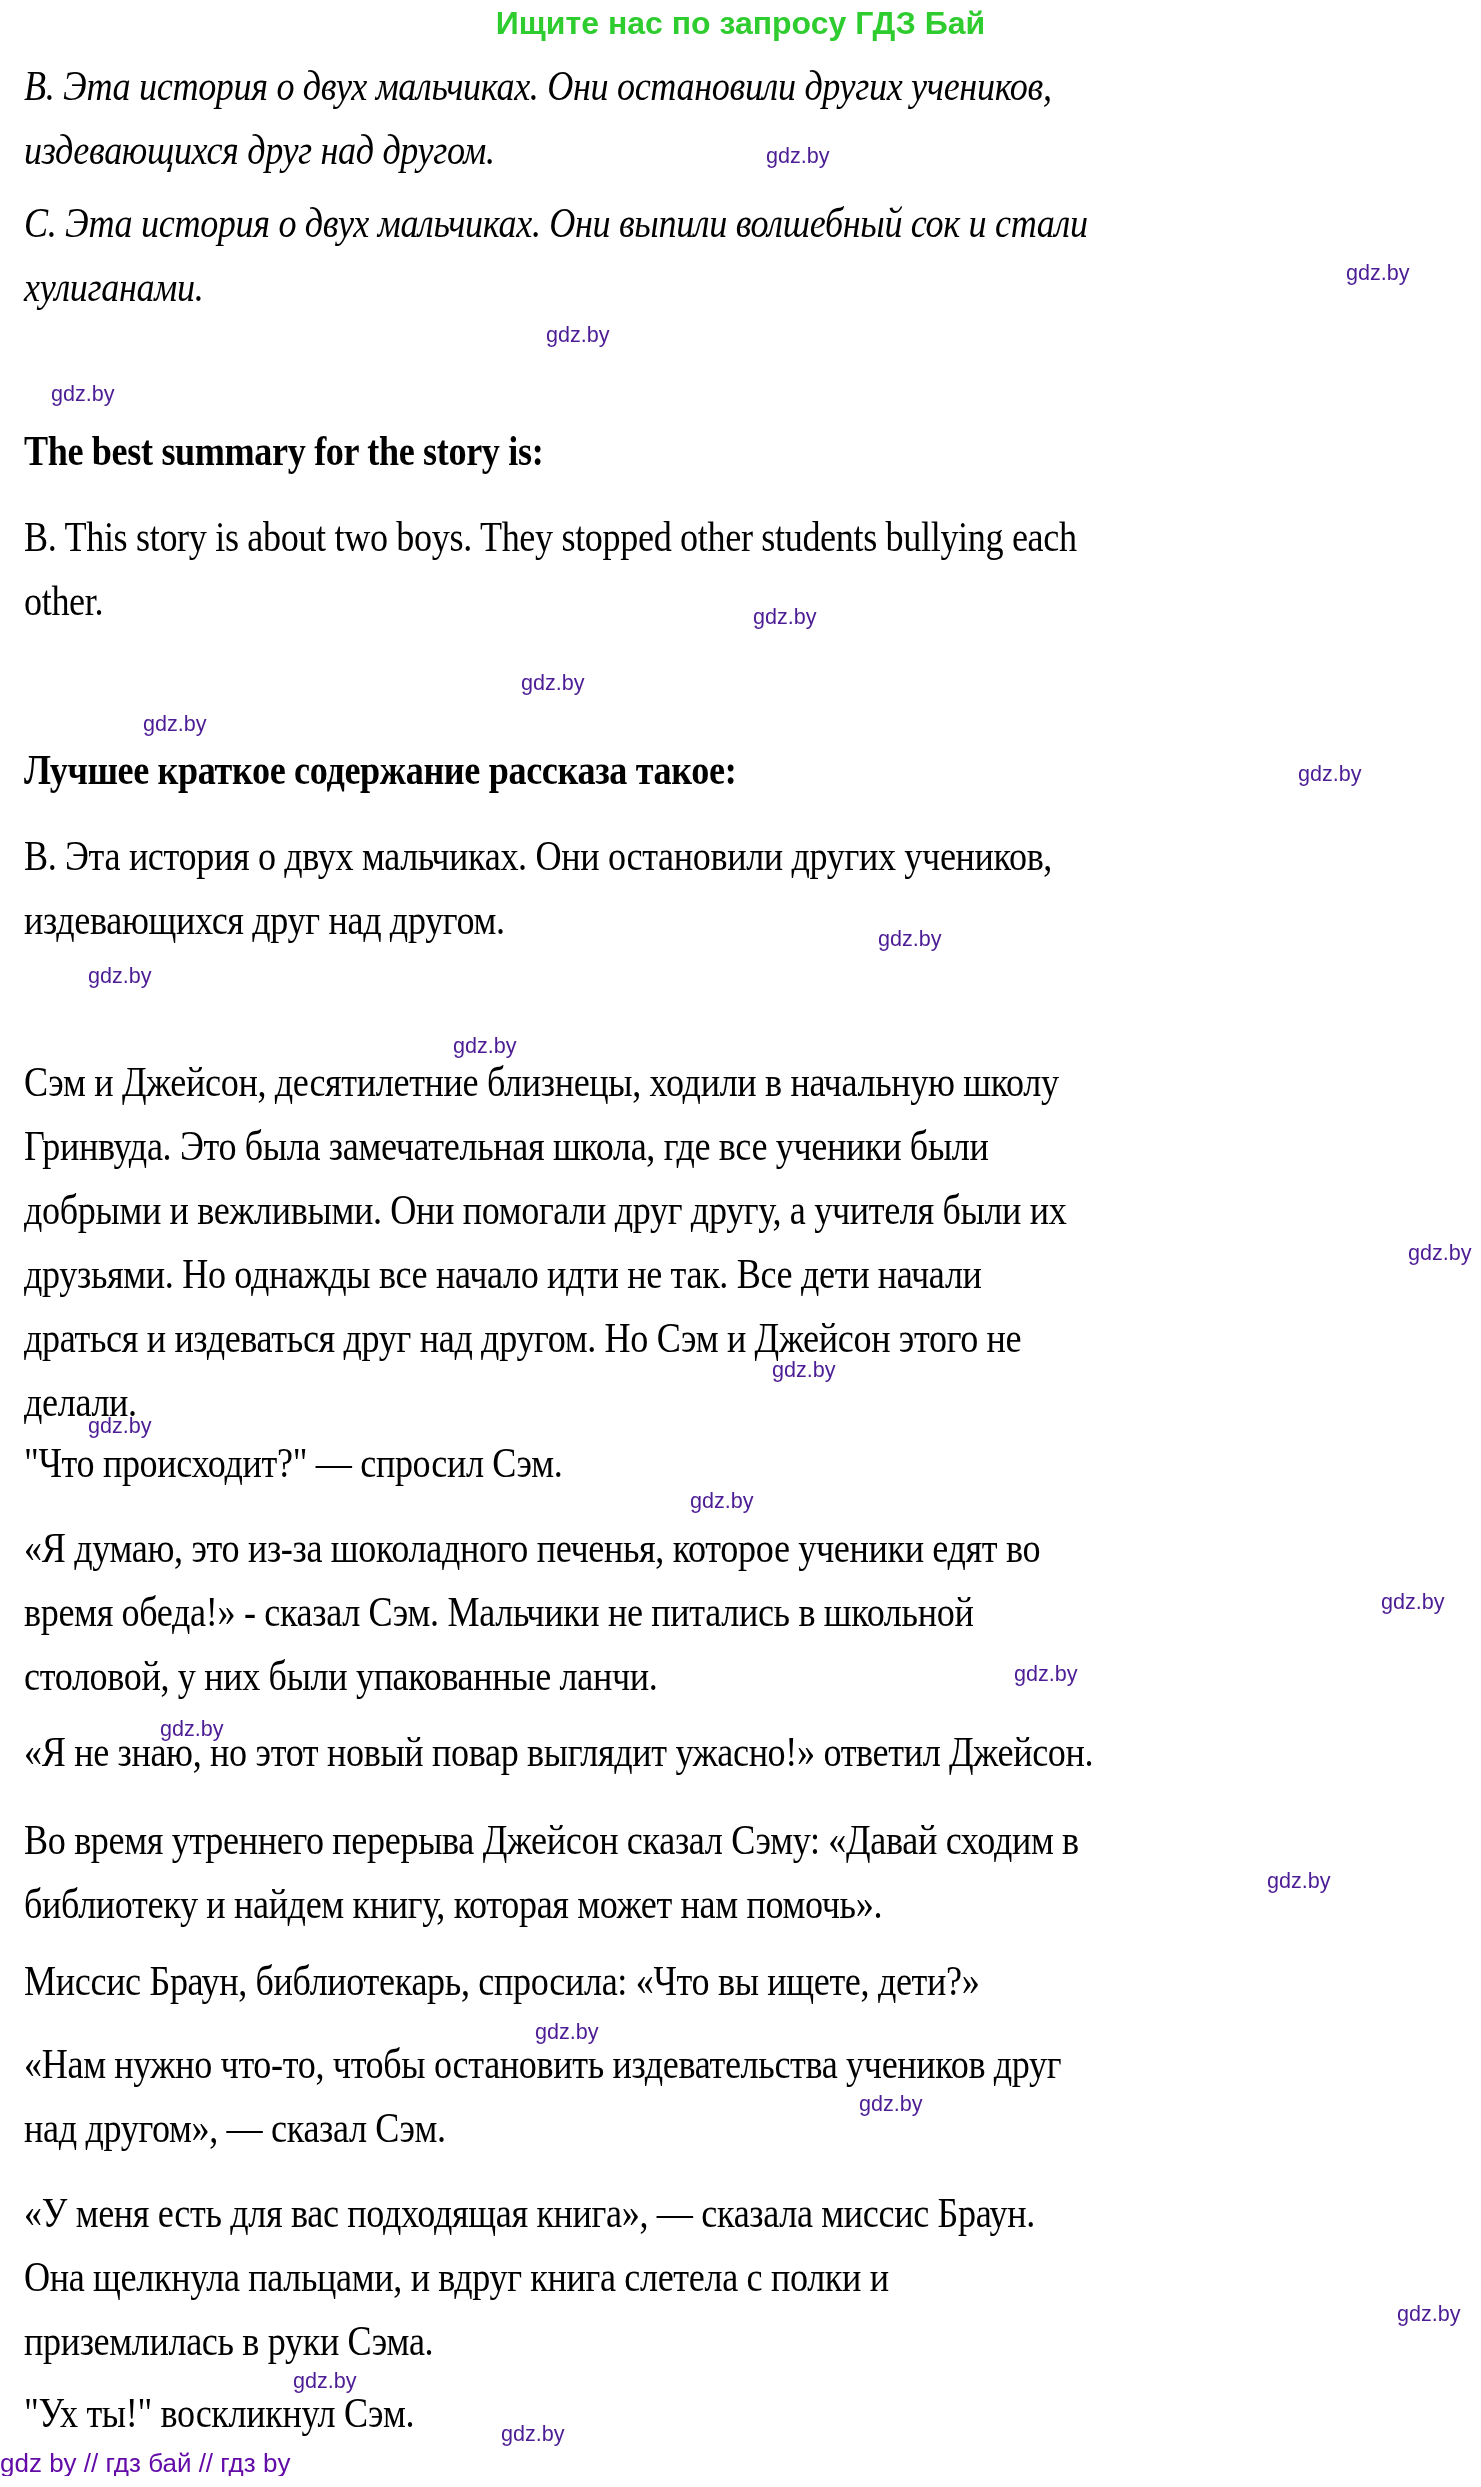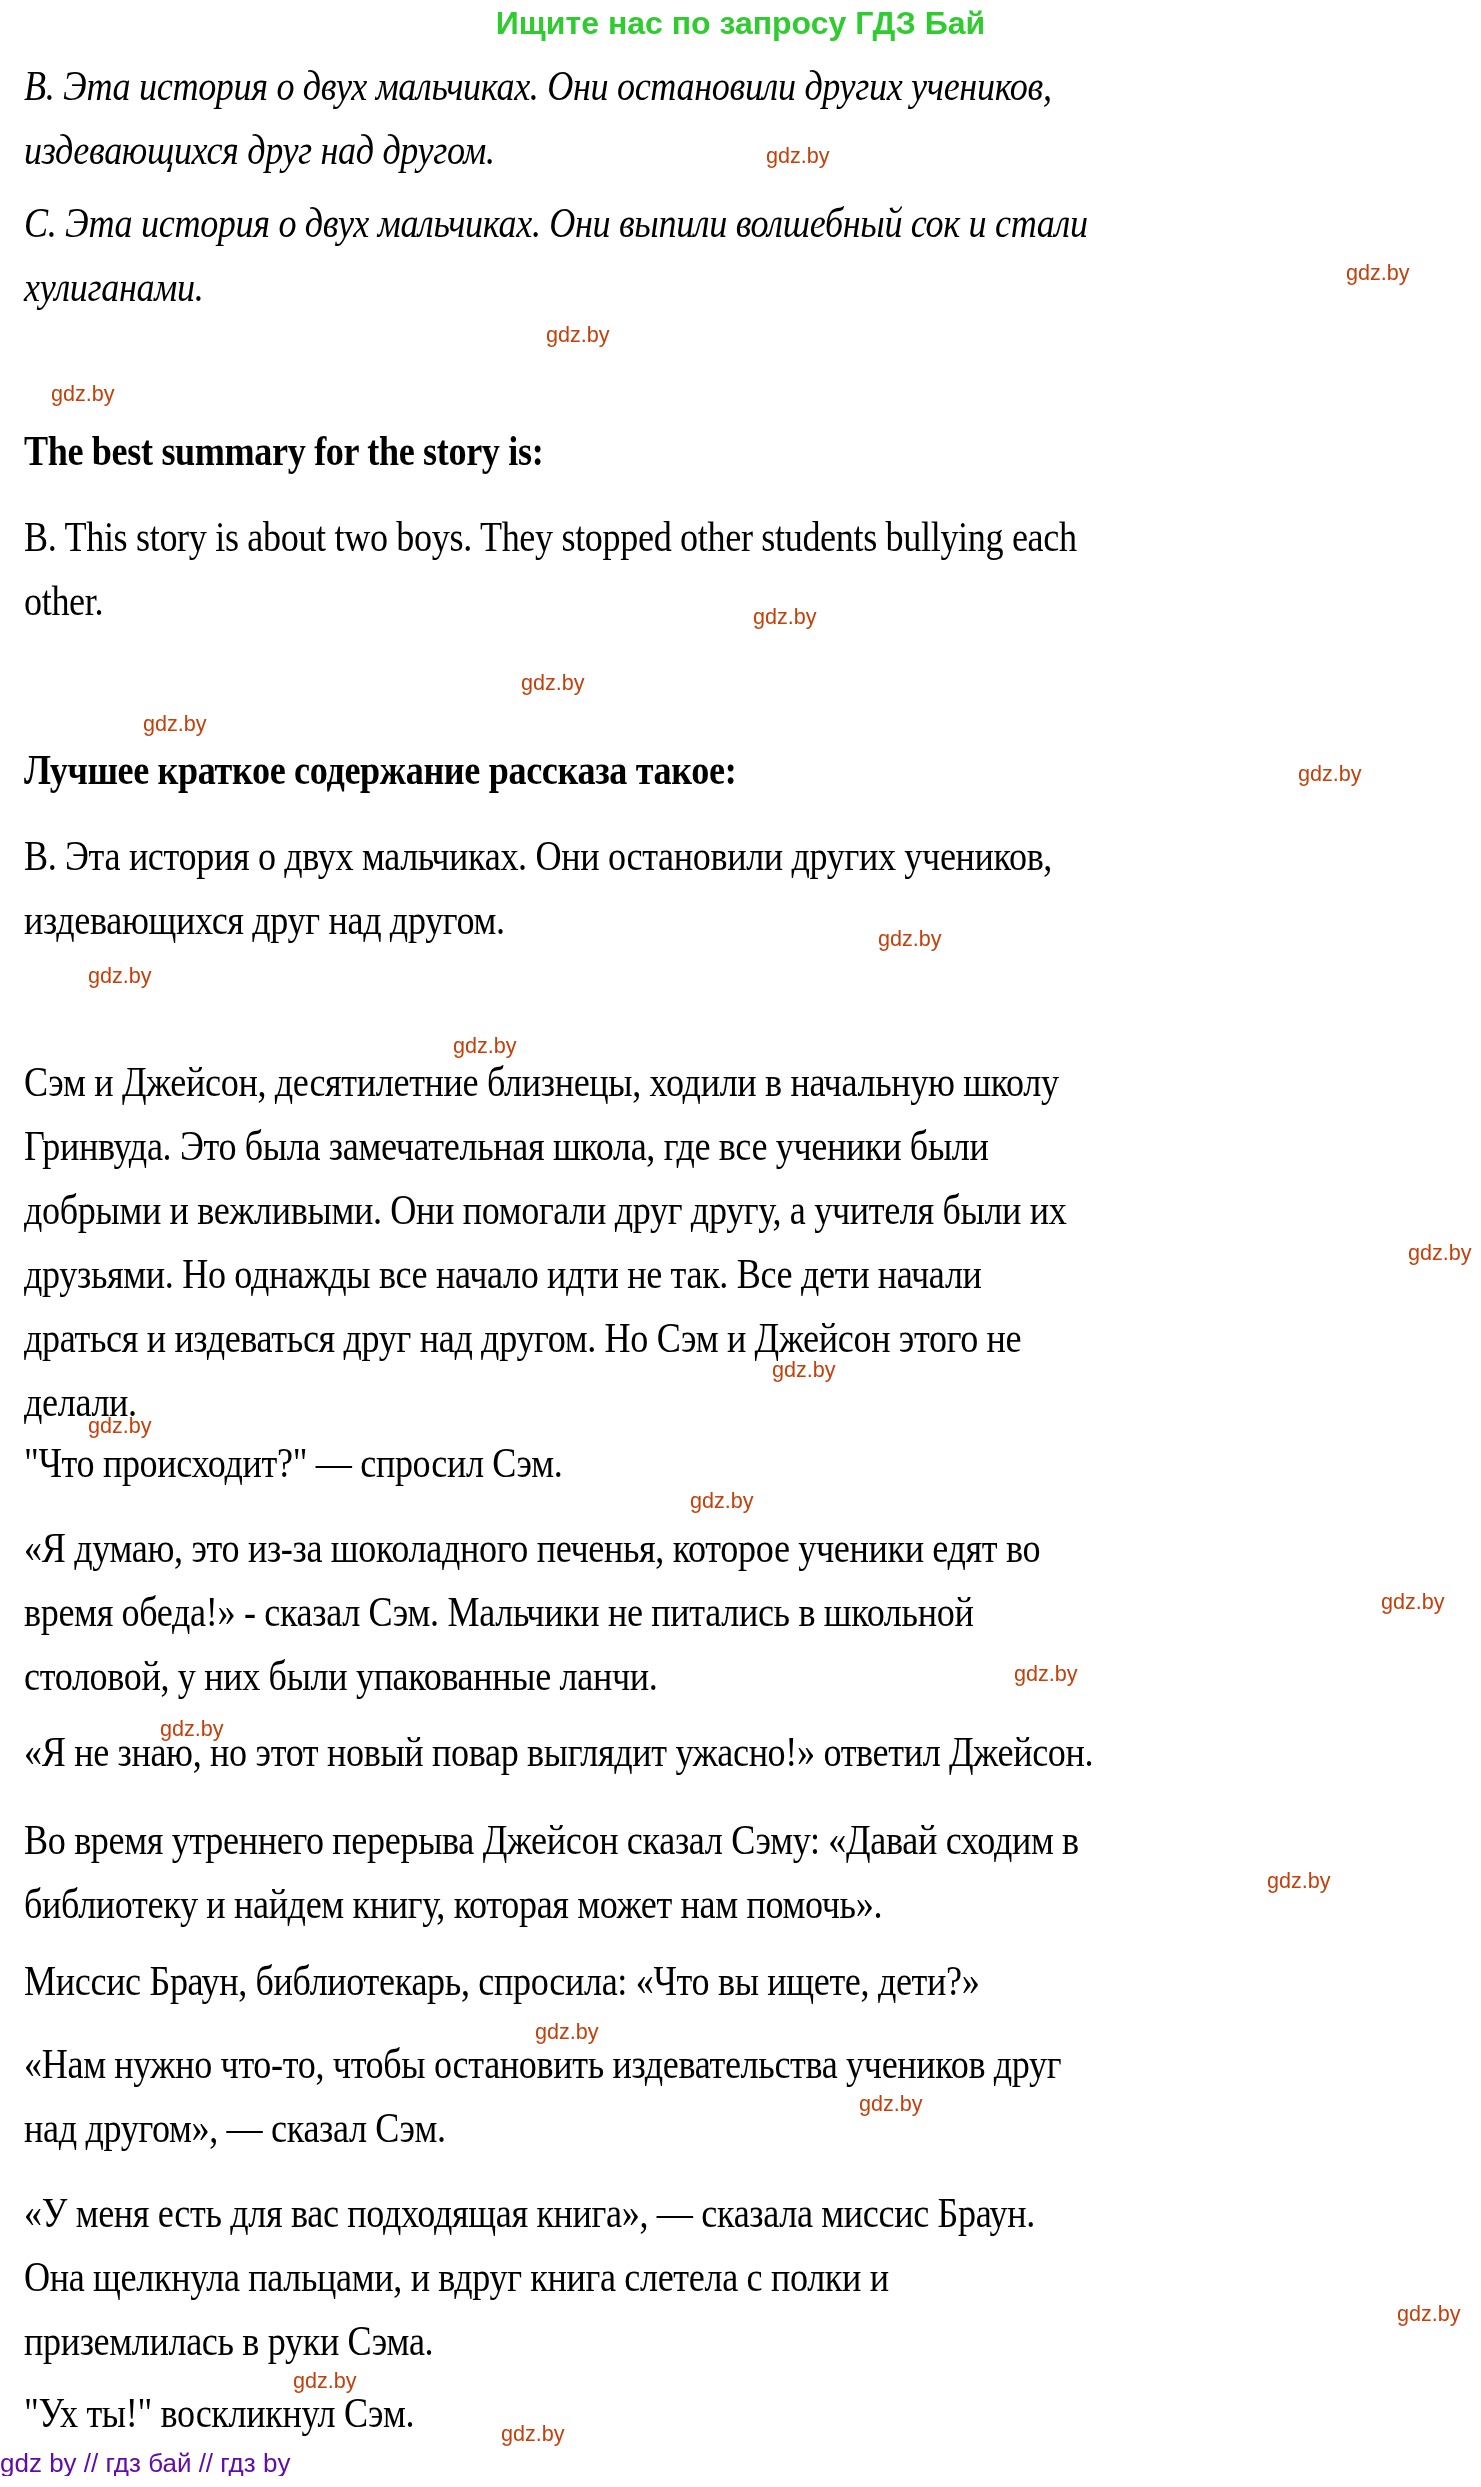--- a/index.html
+++ b/index.html
@@ -15,21 +15,21 @@
   }
   .para {
     position:absolute; left:24px; font-size:42px; line-height:64px;
     white-space:nowrap; letter-spacing:-0.4px;
     transform:scaleX(0.86); transform-origin:0 0;
   }
   .italic { font-style:italic; }
   .bold   { font-weight:bold; }
   .wm {
     position:absolute; font-family:"Liberation Sans", sans-serif;
-    font-size:21.6px; color:#c2410c; white-space:nowrap;
+    font-size:21.6px; color:#4c1d95; white-space:nowrap;
   }
   .footer-note {
     position:absolute; top:2448px; left:0; width:1481px; text-align:left;
     font-family:"Liberation Sans", sans-serif; font-size:26px; color:#640CA8;
   }
 </style>
 </head>
 <body>
 
 <div class="page">

